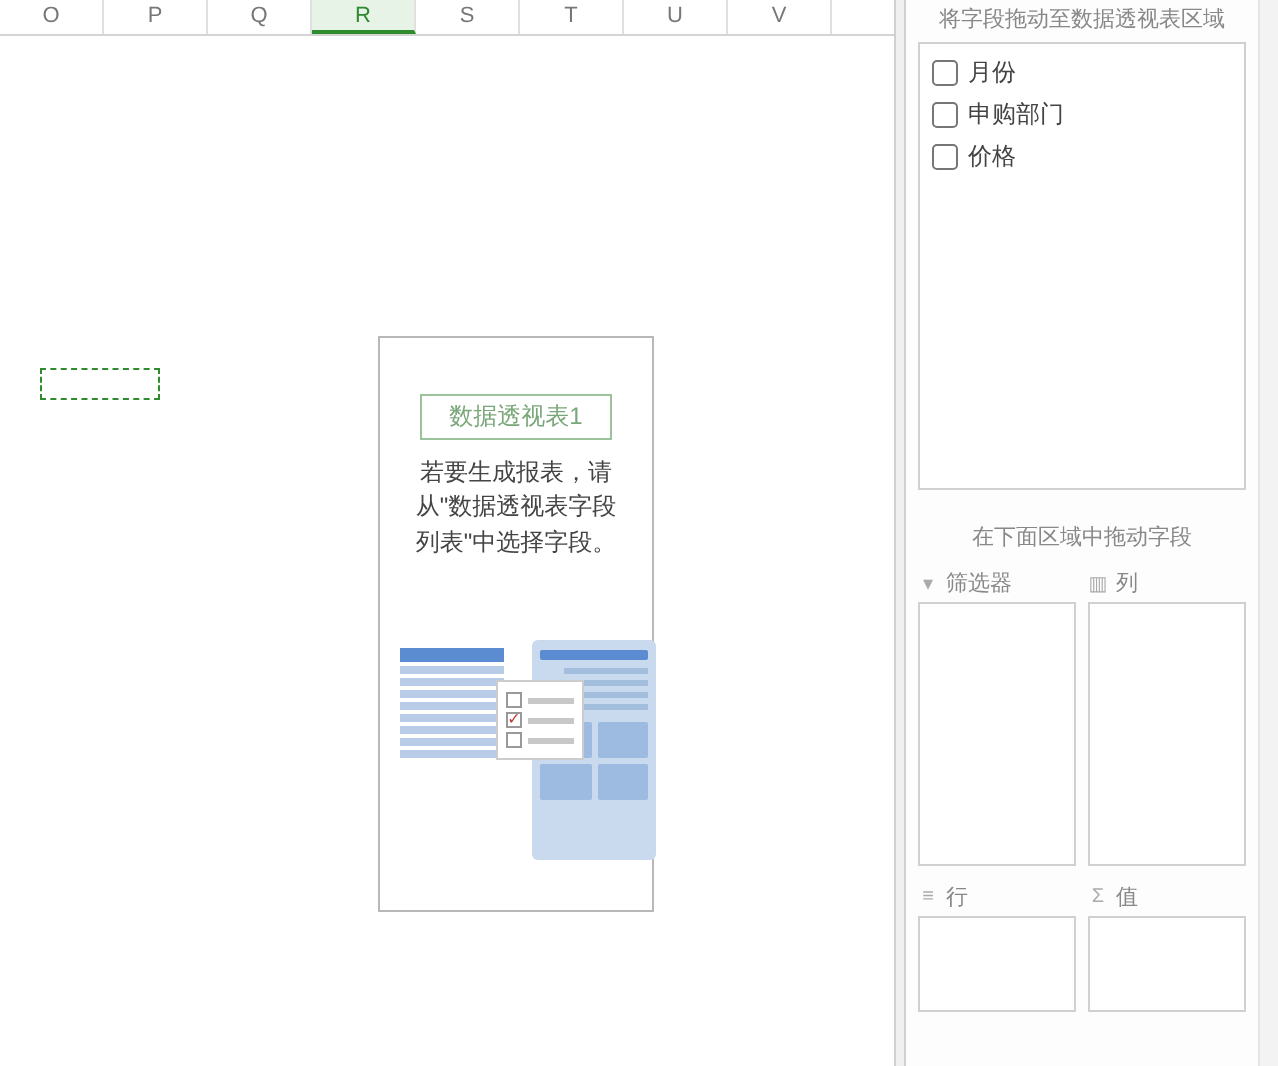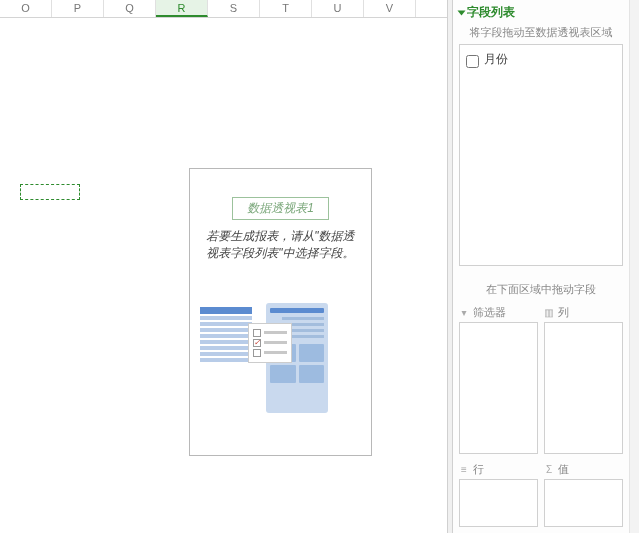--- a/index.html
+++ b/index.html
@@ -44,27 +44,26 @@
   .cellsel {
     position: absolute;
     border: 2px solid #2e8b2e;
     width: 24px;
     height: 16px;
   }
   .pivot-box {
     position: absolute;
     left: 189px;
     top: 168px;
-    width: 183px;
+    width: 138px;
     height: 288px;
     border: 1px solid #b8b8b8;
     background: #fff;
     text-align: center;
     padding: 28px 8px 8px;
-    font-style: italic;
   }
   .pivot-title {
     border: 1px solid #9cc29c;
     color: #7aa77a;
     padding: 2px 14px;
     font-size: 12px;
     display: inline-block;
     margin-bottom: 8px;
   }
   .pivot-text {
@@ -195,21 +194,21 @@
   }
   .field-list {
     border: 1px solid #d0d0d0;
     margin: 0 6px;
     height: 224px;
     background: #fff;
     padding: 4px 6px;
   }
   .field-item {
     display: flex;
-    align-items: flex-end;
+    align-items: center;
     gap: 5px;
     padding: 2px 0;
     font-size: 12px;
     color: #444;
   }
   .field-item input { margin: 0; }
   .areas {
     display: grid;
     grid-template-columns: 1fr 1fr;
     gap: 6px 6px;
@@ -301,30 +300,34 @@
             <div class="cline"></div>
           </div>
       </div>
     </div>
   </div>
 </div>
 
 <div class="divider"></div>
 
 <div class="right">
-  <div class="section-head">
-    <span class="tri"></span>
-    <span>字段列表</span>
-  </div>
   <div class="hint">将字段拖动至数据透视表区域</div>
   <div class="field-list">
     <label class="field-item">
       <input type="checkbox" style="">
       <span>月份</span>
     </label>
+    <label class="field-item">
+      <input type="checkbox" style="">
+      <span>申购部门</span>
+    </label>
+    <label class="field-item">
+      <input type="checkbox" style="">
+      <span>价格</span>
+    </label>
   </div>
 
   <div style="height:14px"></div>
 
   <div class="hint">在下面区域中拖动字段</div>
 
   <div class="areas">
     <div>
       <div class="area-label">
         <span class="ic">▾</span>

